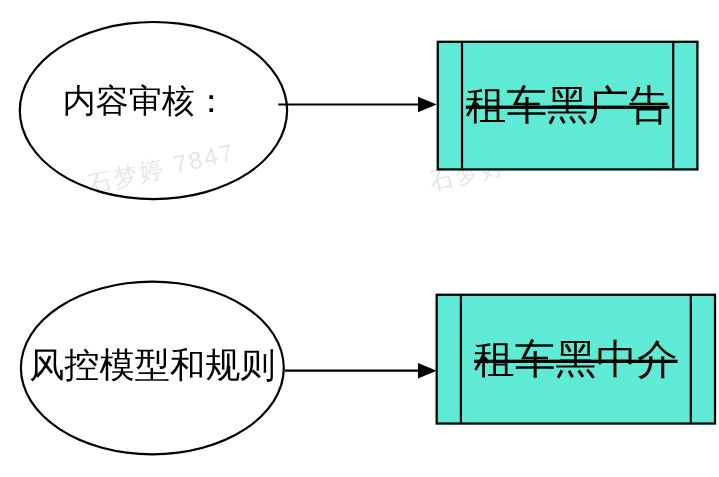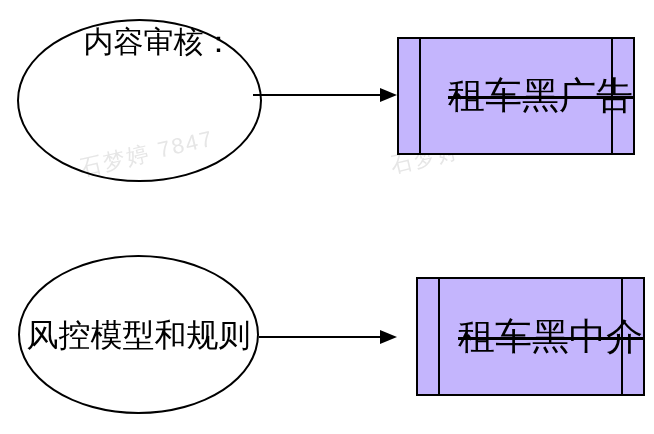--- a/index.html
+++ b/index.html
@@ -27,21 +27,21 @@
   .wm1{left:80px;top:158px;}
   .wm2{left:391px;top:155px;}
   
   .ellipse-node{
     position:absolute;
     box-sizing:border-box;
     border:2px solid #000;
     border-radius:50%;
     background:transparent;
     display:flex;
-    flex-direction:row;
+    flex-direction:column;
     justify-content:center;
   }
   .ellipse-top{
     left:17px;top:19px;width:245px;height:163px;
     align-items:flex-start;
     padding-left:38px;
     padding-bottom:16px;
   }
   .ellipse-top .node-line{
     font-size:30px;
@@ -51,43 +51,44 @@
   }
   .ellipse-bottom{
     left:18px;top:255px;width:241px;height:159px;
     align-items:center;
   }
   .ellipse-bottom .node-line{
     font-size:32px;
     line-height:40px;
     font-weight:500;
     white-space:nowrap;
+    font-family:Liberation Mono, monospace;
   }
   
   .process-node{
     position:absolute;
     box-sizing:border-box;
     border:2px solid #000;
-    background:#c4b5fd;
+    background:#5eead4;
     display:flex;
     align-items:center;
-    justify-content:flex-end;
+    justify-content:center;
   }
   .process-node::before,
   .process-node::after{
     content:"";
     position:absolute;
     top:0;bottom:0;
     width:2px;
     background:#000;
   }
   .process-node::before{left:20px;}
   .process-node::after{right:20px;}
   .rect-top{left:397px;top:37px;width:238px;height:118px;}
-  .rect-bottom{left:396px;top:277px;width:229px;height:119px;margin-left:20px;}
+  .rect-bottom{left:396px;top:267px;width:255px;height:119px;}
   .process-label{
     font-size:37px;
     font-weight:500;
     white-space:nowrap;
     text-decoration:line-through;
     text-decoration-thickness:3px;
   }
   
   .arrow{position:absolute;display:block;}
   .arrow-top{left:250px;top:85px;}

